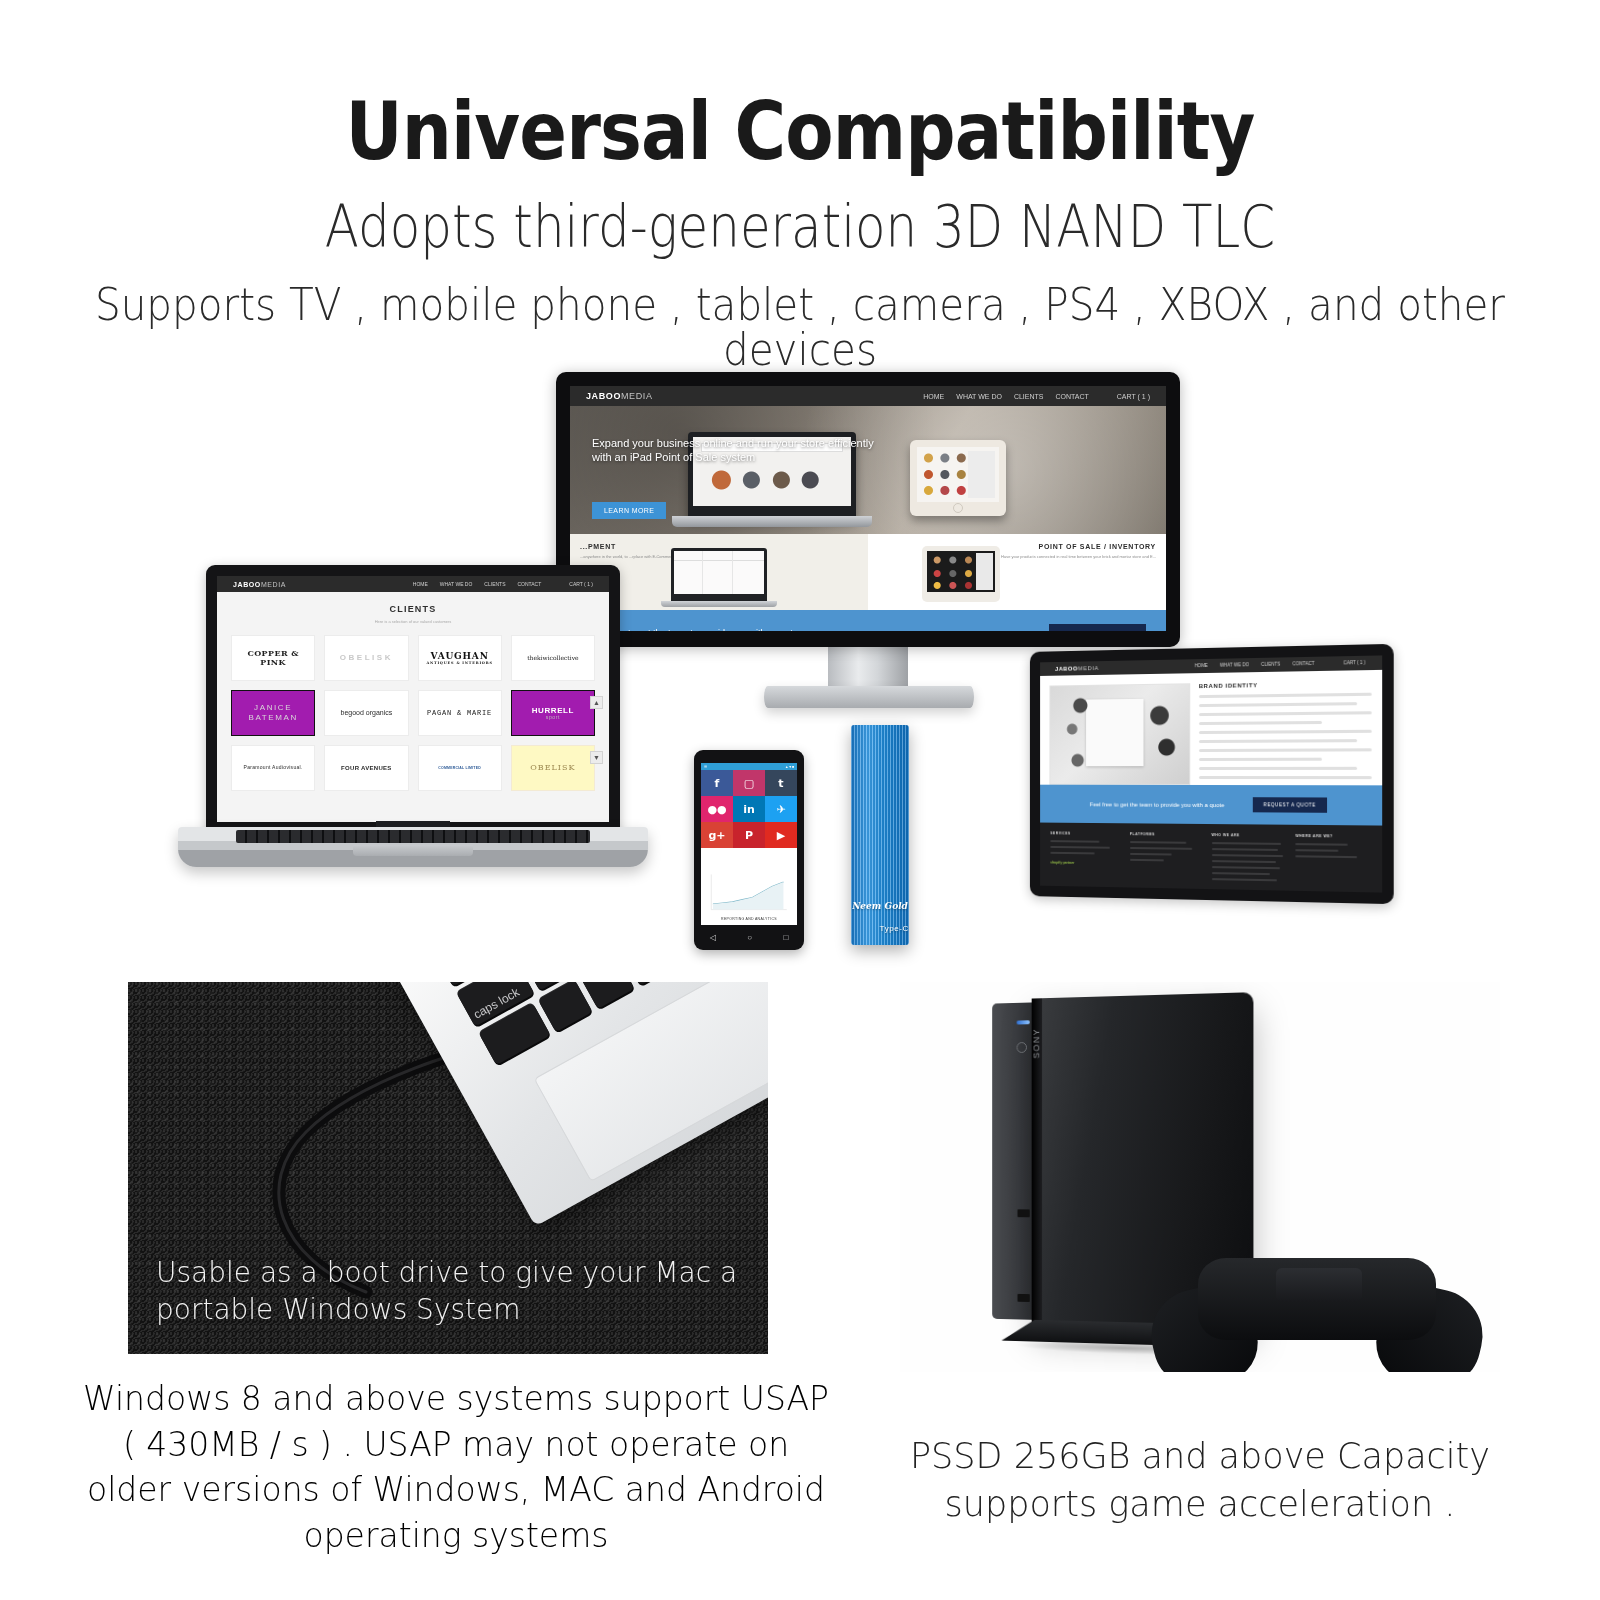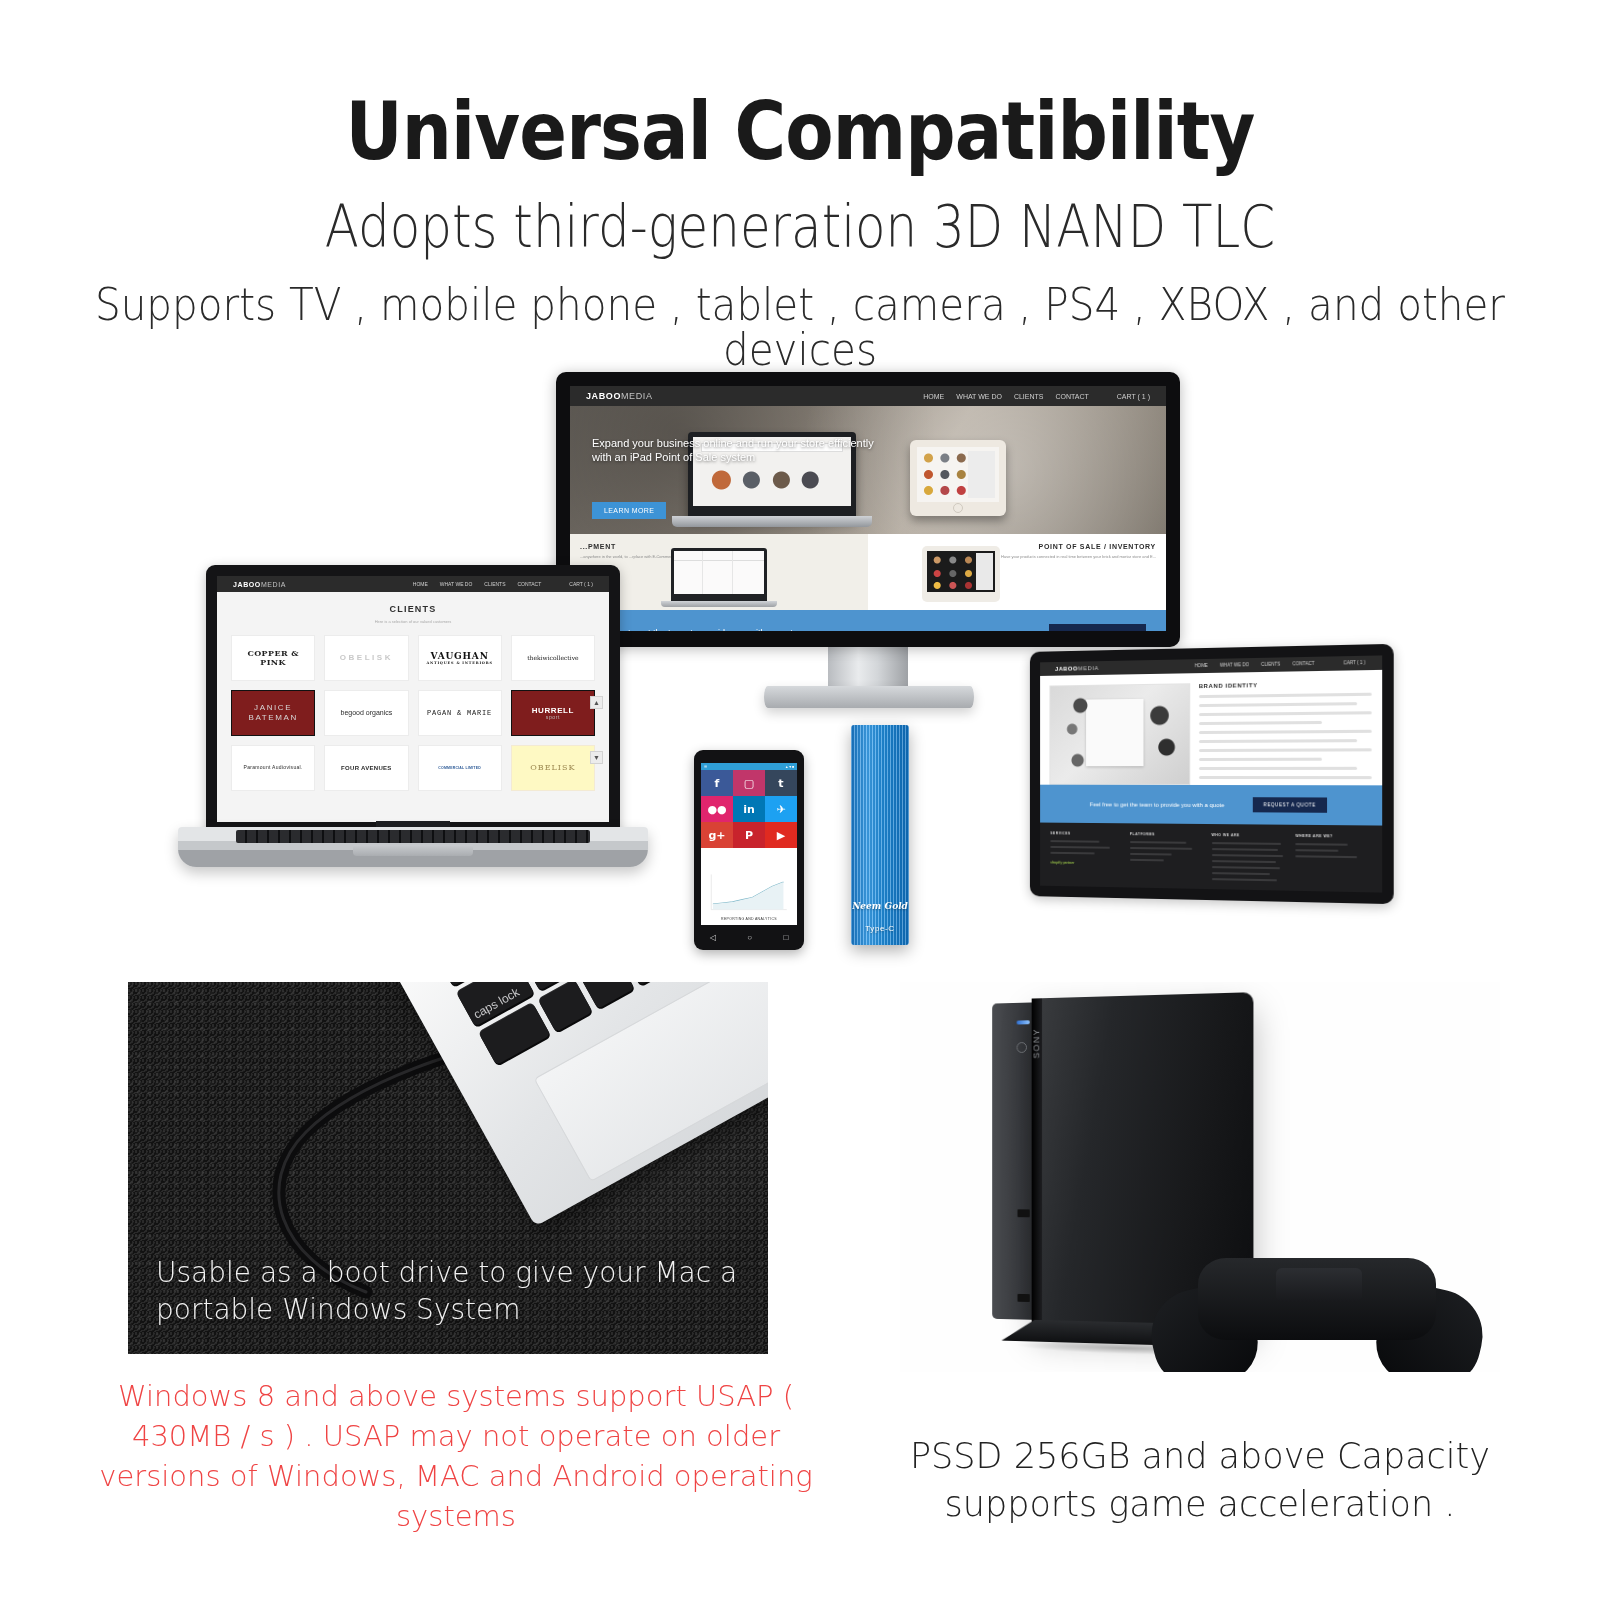--- a/index.html
+++ b/index.html
@@ -142,21 +142,21 @@
             background:linear-gradient(180deg,#c8cbce,#aaadb1); border-radius:0 0 4px 4px; }
   .lap-notch { position:absolute; left:50%; transform:translateX(-50%); top:256px; width:74px; height:10px;
                background:#1e1f22; border-radius:0 0 3px 3px; }
 
   .clients-page { background:#f4f4f4; height:100%; }
   .cl-title { text-align:center; font-weight:700; letter-spacing:1.2px; color:#2e2e2e; margin-top:12px; }
   .cl-sub { text-align:center; color:#a9a9a9; margin-top:5px; }
   .cl-grid { display:grid; grid-template-columns:repeat(4,1fr); gap:9px; padding:11px 14px 0 14px; }
   .cl-cell { height:46px; background:#fff; display:flex; align-items:center; justify-content:center;
              border:1px solid #ececec; overflow:hidden; text-align:center; line-height:1.15; padding:2px; }
-  .cl-cell.dark { background:#7f1d1d; border-color:#111; color:#eaeaea; }
+  .cl-cell.dark { background:#a21caf; border-color:#111; color:#eaeaea; }
   .cl-cell.cream{ background:#fef9c3; border-color:#f3ead4; color:#9a8a5e; }
   .cl-n1 { font-family:"DejaVu Serif",serif; font-weight:700; letter-spacing:.4px; color:#1f1f1f; }
   .cl-n2 { font-weight:700; letter-spacing:2.5px; color:#c9c9c9; }
   .cl-n3 { font-family:"DejaVu Serif",serif; font-weight:700; letter-spacing:.8px; color:#111; }
   .cl-n4 { font-family:"DejaVu Serif",serif; color:#1b1b1b; }
   .cl-n5 { letter-spacing:1.6px; color:#d8d8d8; line-height:1.25; }
   .cl-n6 { color:#2b2b2b; }
   .cl-n7 { font-family:Liberation Mono, monospace; letter-spacing:.8px; color:#161616; }
   .cl-n8 { font-weight:700; letter-spacing:.6px; color:#fff; }
   .cl-n9 { color:#2a2a2a; letter-spacing:.3px; }
@@ -211,21 +211,21 @@
 
   
   .ssd { position:absolute; left:851px; top:365px; width:58px; height:220px;
          border-radius:3px; box-shadow:0 6px 16px rgba(0,0,0,.30);
          background:
            repeating-linear-gradient(90deg, rgba(255,255,255,.30) 0 1px, rgba(0,0,0,.10) 1px 3px),
            linear-gradient(90deg,#1878c8,#3ea4ef 28%,#1f8ddc 55%,#0f6fbe); }
   .ssd-logo { position:absolute; left:0; right:0; bottom:34px; text-align:center; color:#fff;
               font-family:"DejaVu Serif",serif; font-style:italic; font-weight:700;
               text-shadow:0 1px 2px rgba(0,0,0,.35); }
-  .ssd-type { position:absolute; left:0; right:0; bottom:12px; text-align:center; color:#fff;
+  .ssd-type { position:absolute; left:0; right:0; bottom:12px; text-align:right; color:#fff;
               letter-spacing:.6px; text-shadow:0 1px 2px rgba(0,0,0,.35); }
 
   
   .panelL { position:absolute; left:128px; top:982px; width:640px; height:372px;
             overflow:hidden;
             background:
               radial-gradient(circle at 78% 18%, rgba(255,255,255,.07), transparent 40%),
               repeating-radial-gradient(circle at 12% 22%, #2a2a2a 0 1.5px, #121212 1.6px 3.2px),
               #171717;
             background-size:auto, 7px 7px, auto; }
@@ -288,22 +288,22 @@
                background:linear-gradient(150deg,#1d1f22,#08090b); border-radius:46px 30px 40px 44px;
                transform:rotate(-13deg); }
   .pad-gripR { position:absolute; right:0px; top:56px; width:104px; height:98px;
                background:linear-gradient(210deg,#1d1f22,#08090b); border-radius:30px 46px 44px 40px;
                transform:rotate(13deg); }
   .pad-touch { position:absolute; left:124px; top:36px; width:86px; height:34px;
                background:linear-gradient(180deg,#2c2e32,#18191c); border-radius:6px; }
 
   
   .capL { position:absolute; left:76px; top:1376px; width:760px; text-align:center;
-          font-family:"DejaVu Sans", sans-serif; font-weight:300; font-size:29px;
-          color:#ef4444; line-height:1.38; }
+          font-family:"DejaVu Sans", sans-serif; font-weight:300; font-size:33px;
+          color:#000000; line-height:1.38; }
   .capR { position:absolute; left:880px; top:1432px; width:640px; text-align:center;
           font-family:"DejaVu Sans", sans-serif; font-weight:300; font-size:35px;
           color:#222; line-height:1.38; }
   .fs9  { font-size:9px; }  .fs8 { font-size:8px; }   .fs7 { font-size:7px; }
   .fs6  { font-size:6px; } .fs5 { font-size:5px; }
   .fs45 { font-size:4.5px; }.fs4 { font-size:4px; }   .fs35{ font-size:3.5px; }
   .fs11 { font-size:11px; } .fs12{ font-size:12px; }  .fs14{ font-size:14px; }
 </style>
 </head>
 <body>

